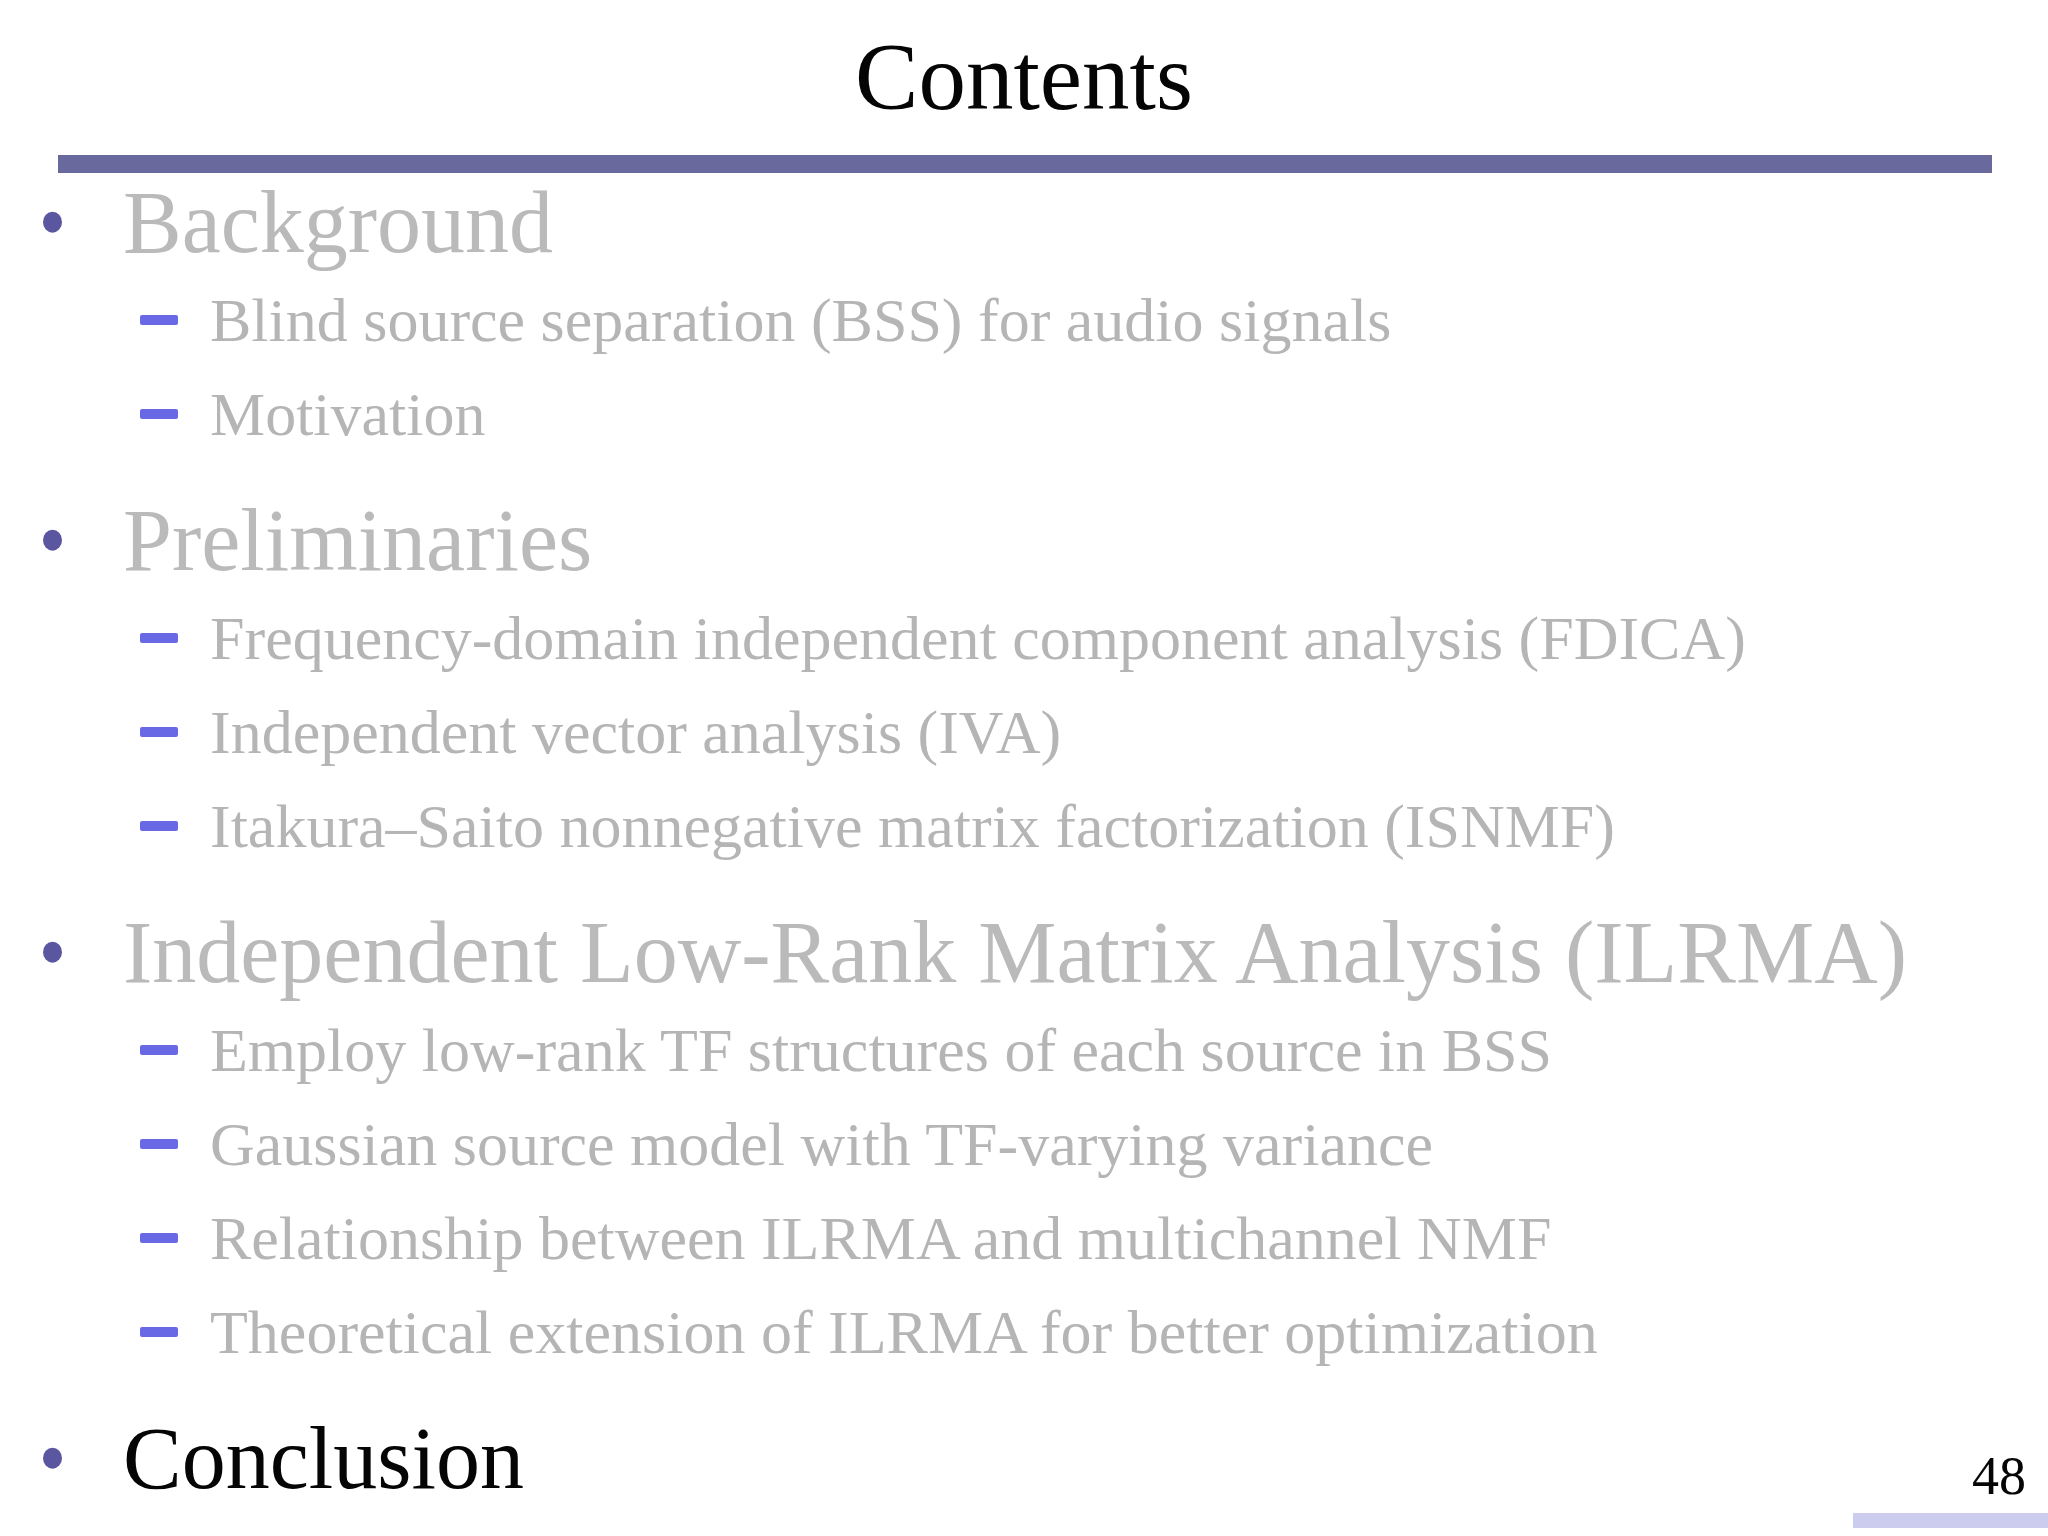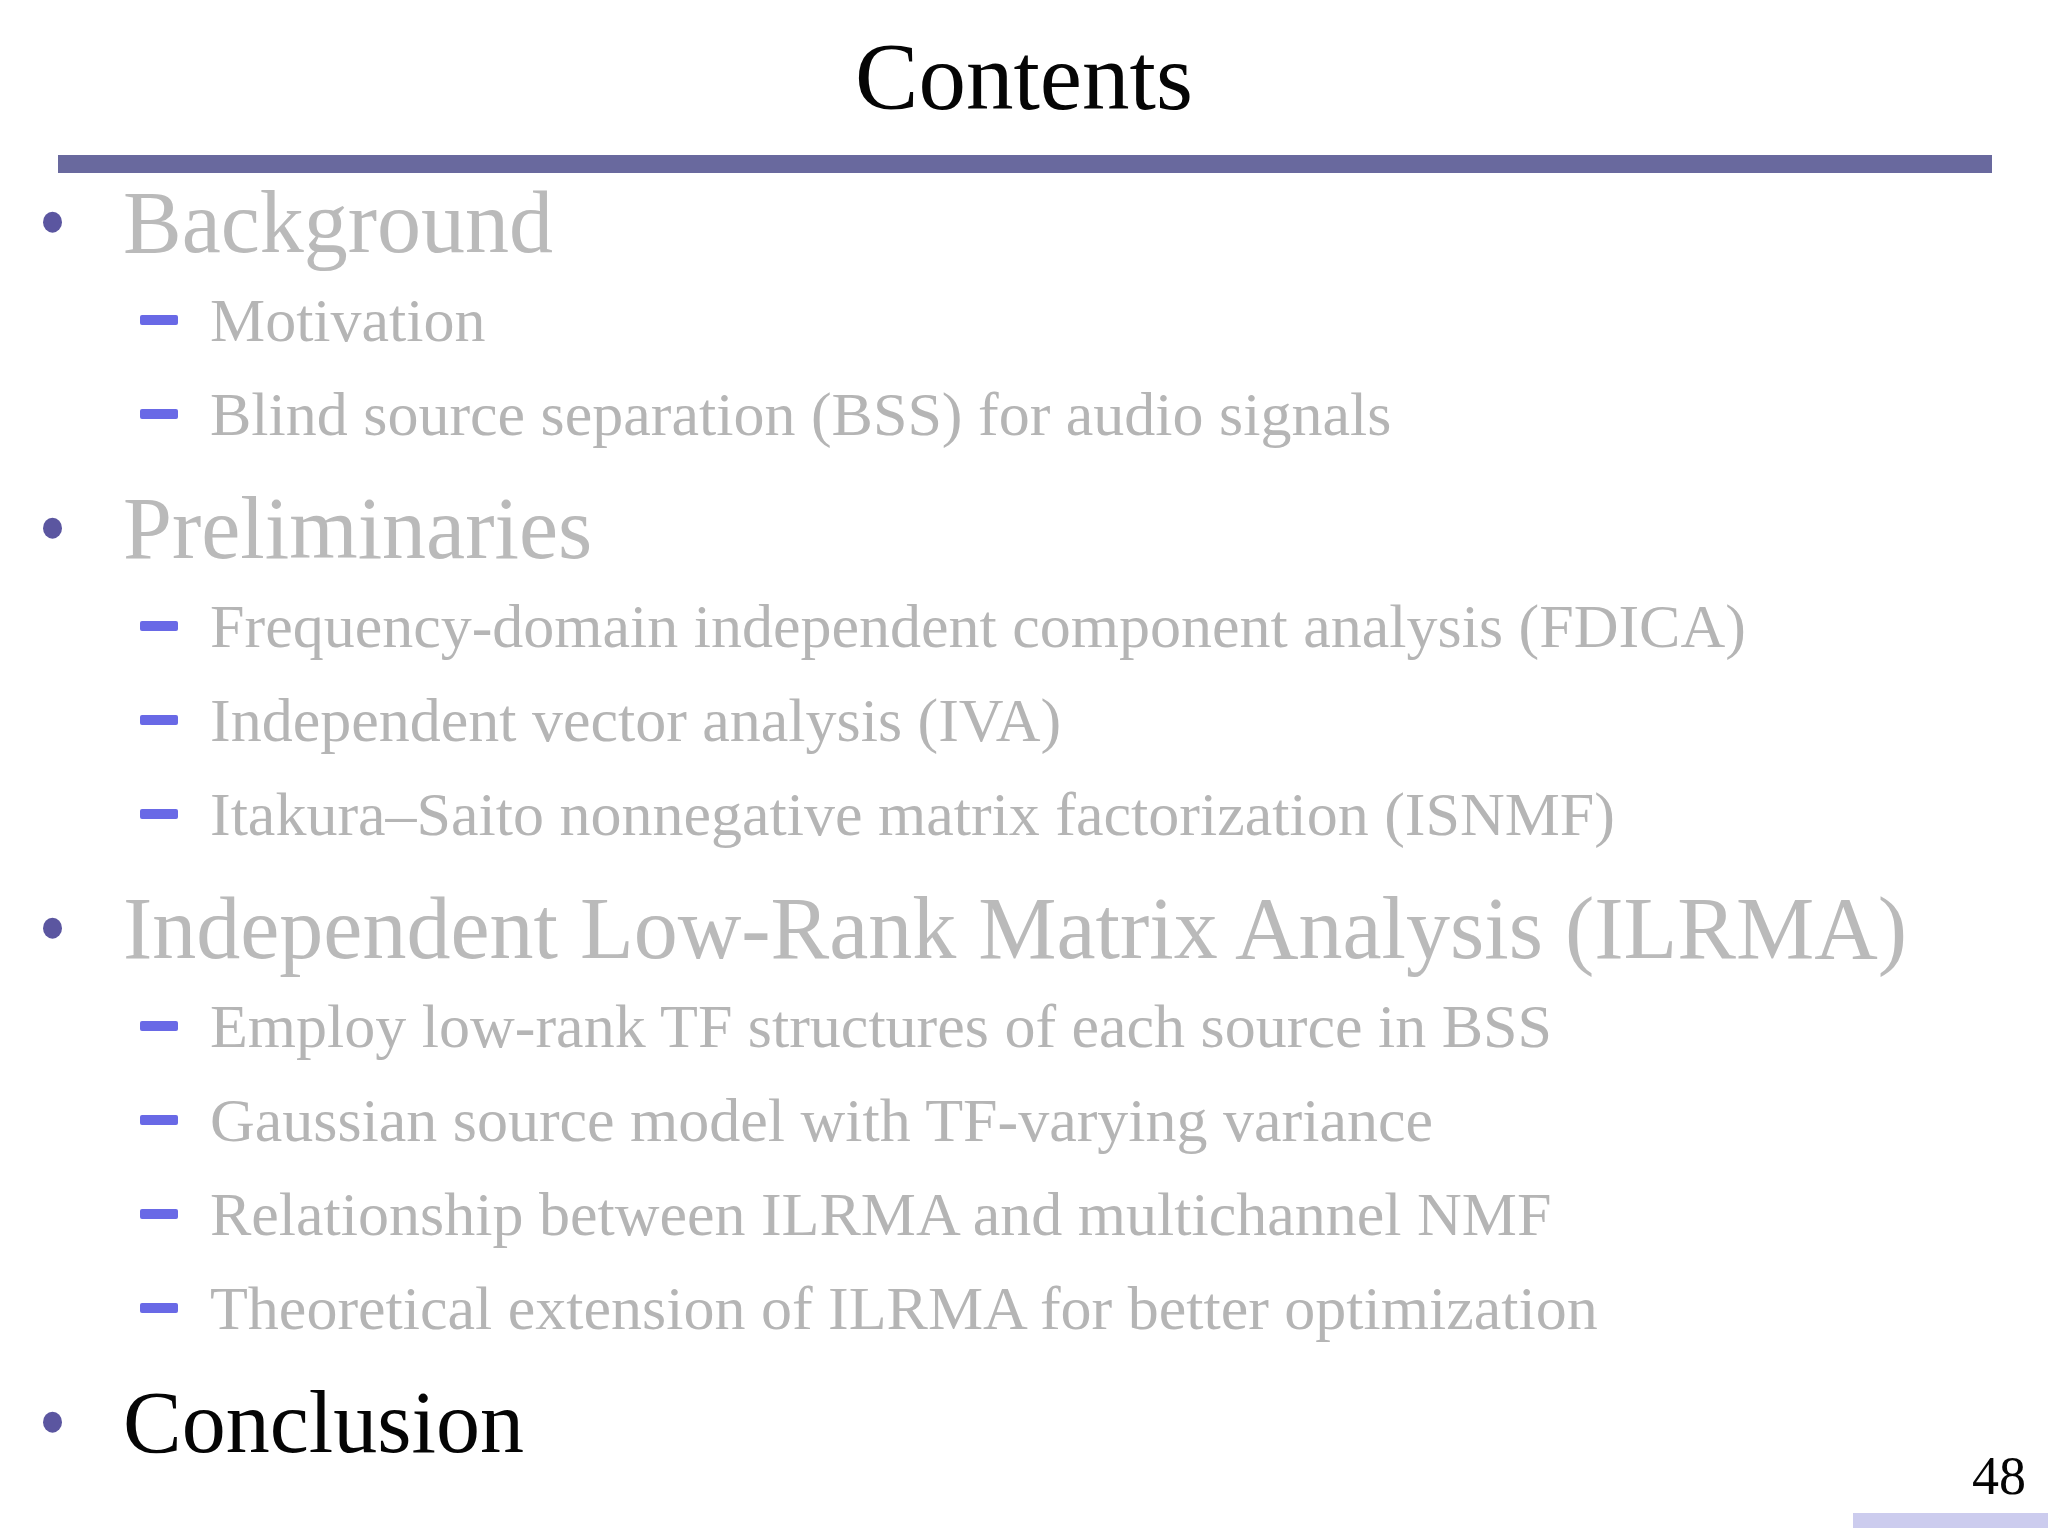--- a/index.html
+++ b/index.html
@@ -25,21 +25,21 @@
   .toc {
     position:absolute; left:0; top:173px; right:0;
   }
   .row { position:relative; }
   .row.l1 {
     padding-left:123px;
     font-size:88px; line-height:100px;
     color:var(--l1gray,#bababa);
     white-space:nowrap;
   }
-  .row.l1:not(:first-child) { margin-top:18px; }
+  .row.l1:not(:first-child) { margin-top:30px; }
   .row.l1.active { color:var(--ink,#050505); }
   .row.l2 {
     padding-left:210px;
     font-size:62px; line-height:94px;
     color:var(--l2gray,#b5b5b5);
     white-space:nowrap;
   }
   .bullet-dot {
     position:absolute; left:43px; top:50%;
     width:19px; height:21px;
@@ -75,26 +75,26 @@
 
   <div class="toc">
 
     <div class="row l1">
       <span class="bullet-dot"></span>
       <span>Background</span>
     </div>
 
     <div class="row l2">
       <span class="bullet-dash"></span>
-      <span>Motivation</span>
+      <span>Blind source separation (BSS) for audio signals</span>
     </div>
 
     <div class="row l2">
       <span class="bullet-dash"></span>
-      <span>Blind source separation (BSS) for audio signals</span>
+      <span>Motivation</span>
     </div>
 
     <div class="row l1">
       <span class="bullet-dot"></span>
       <span>Preliminaries</span>
     </div>
 
     <div class="row l2">
       <span class="bullet-dash"></span>
       <span>Frequency-domain independent component analysis (FDICA)</span>

